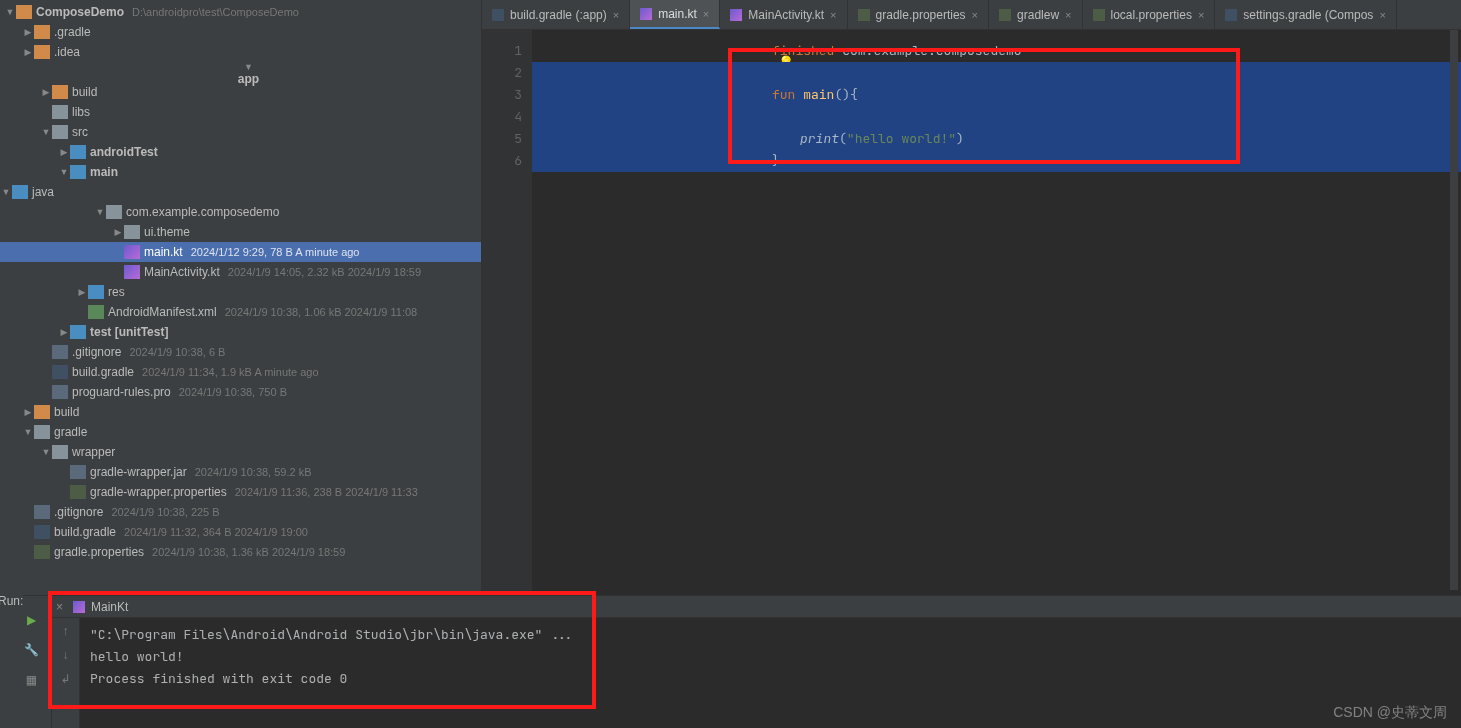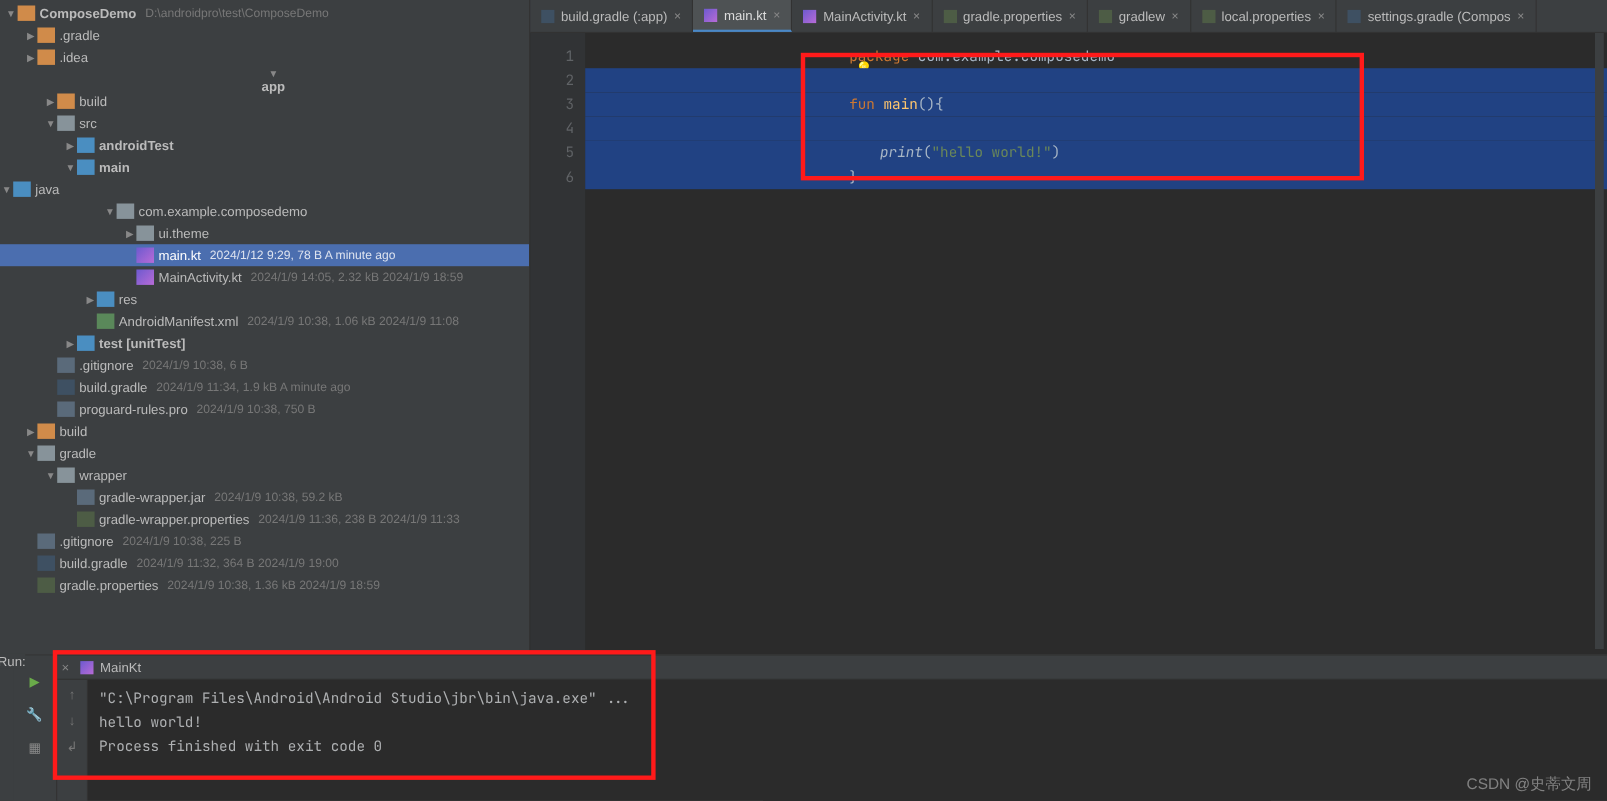--- a/index.html
+++ b/index.html
@@ -300,20 +300,25 @@
           <span class="arrow open"></span>
           <span class="fi folder-mod"></span>
           <span class="name bold">app</span>
         </div>
         <div class="tree-item" style="padding-left: 40px;">
           <span class="arrow closed"></span>
           <span class="fi folder-mod"></span>
           <span class="name">build</span>
         </div>
         <div class="tree-item" style="padding-left: 40px;">
+          <span class="arrow"></span>
+          <span class="fi folder-dir"></span>
+          <span class="name">libs</span>
+        </div>
+        <div class="tree-item" style="padding-left: 40px;">
           <span class="arrow open"></span>
           <span class="fi folder-dir"></span>
           <span class="name">src</span>
         </div>
         <div class="tree-item" style="padding-left: 58px;">
           <span class="arrow closed"></span>
           <span class="fi folder-src"></span>
           <span class="name bold">androidTest</span>
         </div>
         <div class="tree-item" style="padding-left: 58px;">
@@ -472,21 +477,21 @@
       <div class="gutter" id="gutter">
           <div>1</div>
           <div>2</div>
           <div>3</div>
           <div>4</div>
           <div>5</div>
           <div>6</div>
         </div>
       <div class="code">
         <div class="bulb">💡</div>
-        <div class="code-line"><span class="indent-pad"></span><span class="kw-package">package</span><span class="pkg-name"> com.example.composedemo</span></div>
+        <div class="code-line"><span class="indent-pad"></span><span class="kw-package">finished</span><span class="pkg-name"> com.example.composedemo</span></div>
         <div class="code-line hl-selected"><span class="indent-pad"></span></div>
         <div class="code-line hl-selected"><span class="indent-pad"></span><span class="kw-fun">fun</span><span class="fn-name"> main</span><span class="punct">(){</span></div>
         <div class="code-line hl-selected"><span class="indent-pad"></span></div>
         <div class="code-line hl-selected"><span class="indent-pad"></span><span style="display:inline-block;width:28px"></span><span class="fn-call">print</span><span class="punct">(</span><span class="str">"hello world!"</span><span class="punct">)</span></div>
         <div class="code-line hl-selected"><span class="indent-pad"></span><span class="punct">}</span></div>
 
         <div class="red-box" style="left:196px; top:18px; width:512px; height:116px;"></div>
       </div>
     </div>
     <div class="scrollbar-right"></div>

